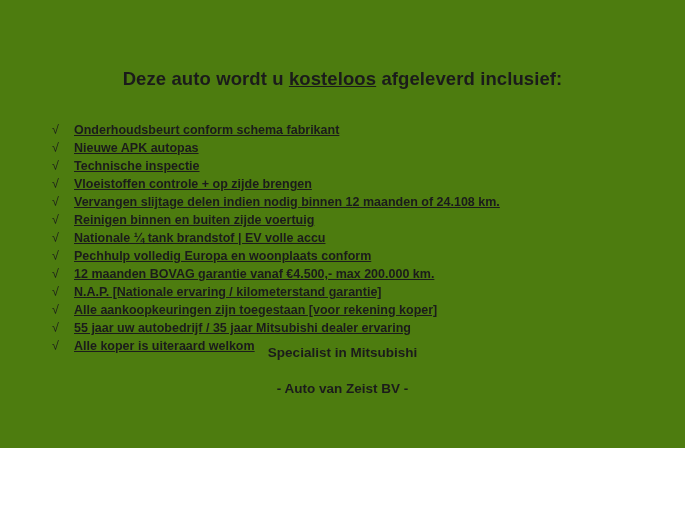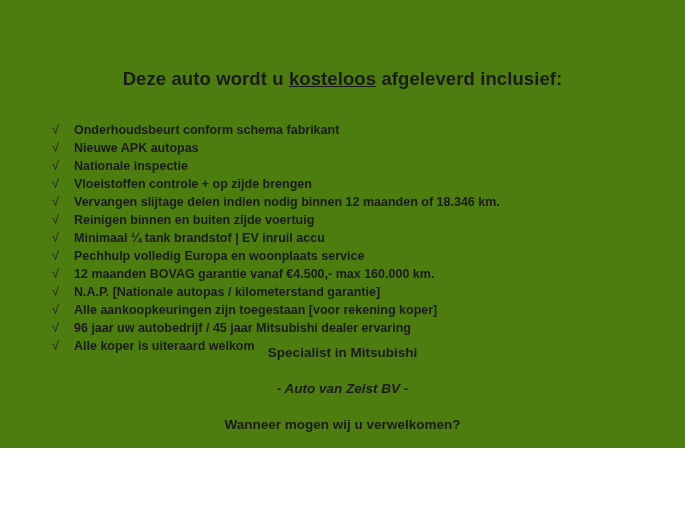--- a/index.html
+++ b/index.html
@@ -52,32 +52,33 @@
   }
   .check {
     width: 22px;
     flex: 0 0 22px;
     font-size: 12.5px;
     font-weight: normal;
     color: #1b1b1b;
   }
   .item-text {
     flex: 1 1 auto;
+    text-decoration: underline;
   }
   .footer {
     position: absolute;
     left: 0;
     width: 685px;
     text-align: center;
     font-size: 13.5px;
     font-weight: bold;
     color: #1b1b1b;
   }
   .footer-1 { top: 345px; }
-  .footer-2 { top: 381px; font-style: italic; }
+  .footer-2 { top: 381px; }
   .footer-3 { top: 417px; }
 </style>
 </head>
 <body>
 
 <div class="poster">
 
   <div class="heading">
     <span>Deze auto wordt u </span><span class="underlined">kosteloos</span><span> afgeleverd inclusief:</span>
   </div>
@@ -86,61 +87,60 @@
     <div class="list-item">
       <span class="check">√</span>
       <span class="item-text">Onderhoudsbeurt conform schema fabrikant</span>
     </div>
     <div class="list-item">
       <span class="check">√</span>
       <span class="item-text">Nieuwe APK autopas</span>
     </div>
     <div class="list-item">
       <span class="check">√</span>
-      <span class="item-text">Nationale inspectie</span>
+      <span class="item-text">Technische inspectie</span>
     </div>
     <div class="list-item">
       <span class="check">√</span>
       <span class="item-text">Vloeistoffen controle + op zijde brengen</span>
     </div>
     <div class="list-item">
       <span class="check">√</span>
-      <span class="item-text">Vervangen slijtage delen indien nodig binnen 12 maanden of 18.346 km.</span>
+      <span class="item-text">Vervangen slijtage delen indien nodig binnen 12 maanden of 24.108 km.</span>
     </div>
     <div class="list-item">
       <span class="check">√</span>
       <span class="item-text">Reinigen binnen en buiten zijde voertuig</span>
     </div>
     <div class="list-item">
       <span class="check">√</span>
-      <span class="item-text">Minimaal ¼ tank brandstof | EV inruil accu</span>
+      <span class="item-text">Nationale ¼ tank brandstof | EV volle accu</span>
     </div>
     <div class="list-item">
       <span class="check">√</span>
-      <span class="item-text">Pechhulp volledig Europa en woonplaats service</span>
+      <span class="item-text">Pechhulp volledig Europa en woonplaats conform</span>
     </div>
     <div class="list-item">
       <span class="check">√</span>
-      <span class="item-text">12 maanden BOVAG garantie vanaf €4.500,- max 160.000 km.</span>
+      <span class="item-text">12 maanden BOVAG garantie vanaf €4.500,- max 200.000 km.</span>
     </div>
     <div class="list-item">
       <span class="check">√</span>
-      <span class="item-text">N.A.P. [Nationale autopas / kilometerstand garantie]</span>
+      <span class="item-text">N.A.P. [Nationale ervaring / kilometerstand garantie]</span>
     </div>
     <div class="list-item">
       <span class="check">√</span>
       <span class="item-text">Alle aankoopkeuringen zijn toegestaan [voor rekening koper]</span>
     </div>
     <div class="list-item">
       <span class="check">√</span>
-      <span class="item-text">96 jaar uw autobedrijf / 45 jaar Mitsubishi dealer ervaring</span>
+      <span class="item-text">55 jaar uw autobedrijf / 35 jaar Mitsubishi dealer ervaring</span>
     </div>
     <div class="list-item">
       <span class="check">√</span>
       <span class="item-text">Alle koper is uiteraard welkom</span>
     </div>
   </div>
 
   <div class="footer footer-1">Specialist in Mitsubishi</div>
   <div class="footer footer-2">- Auto van Zeist BV -</div>
-  <div class="footer footer-3">Wanneer mogen wij u verwelkomen?</div>
 
 </div>
 
 </body></html>

